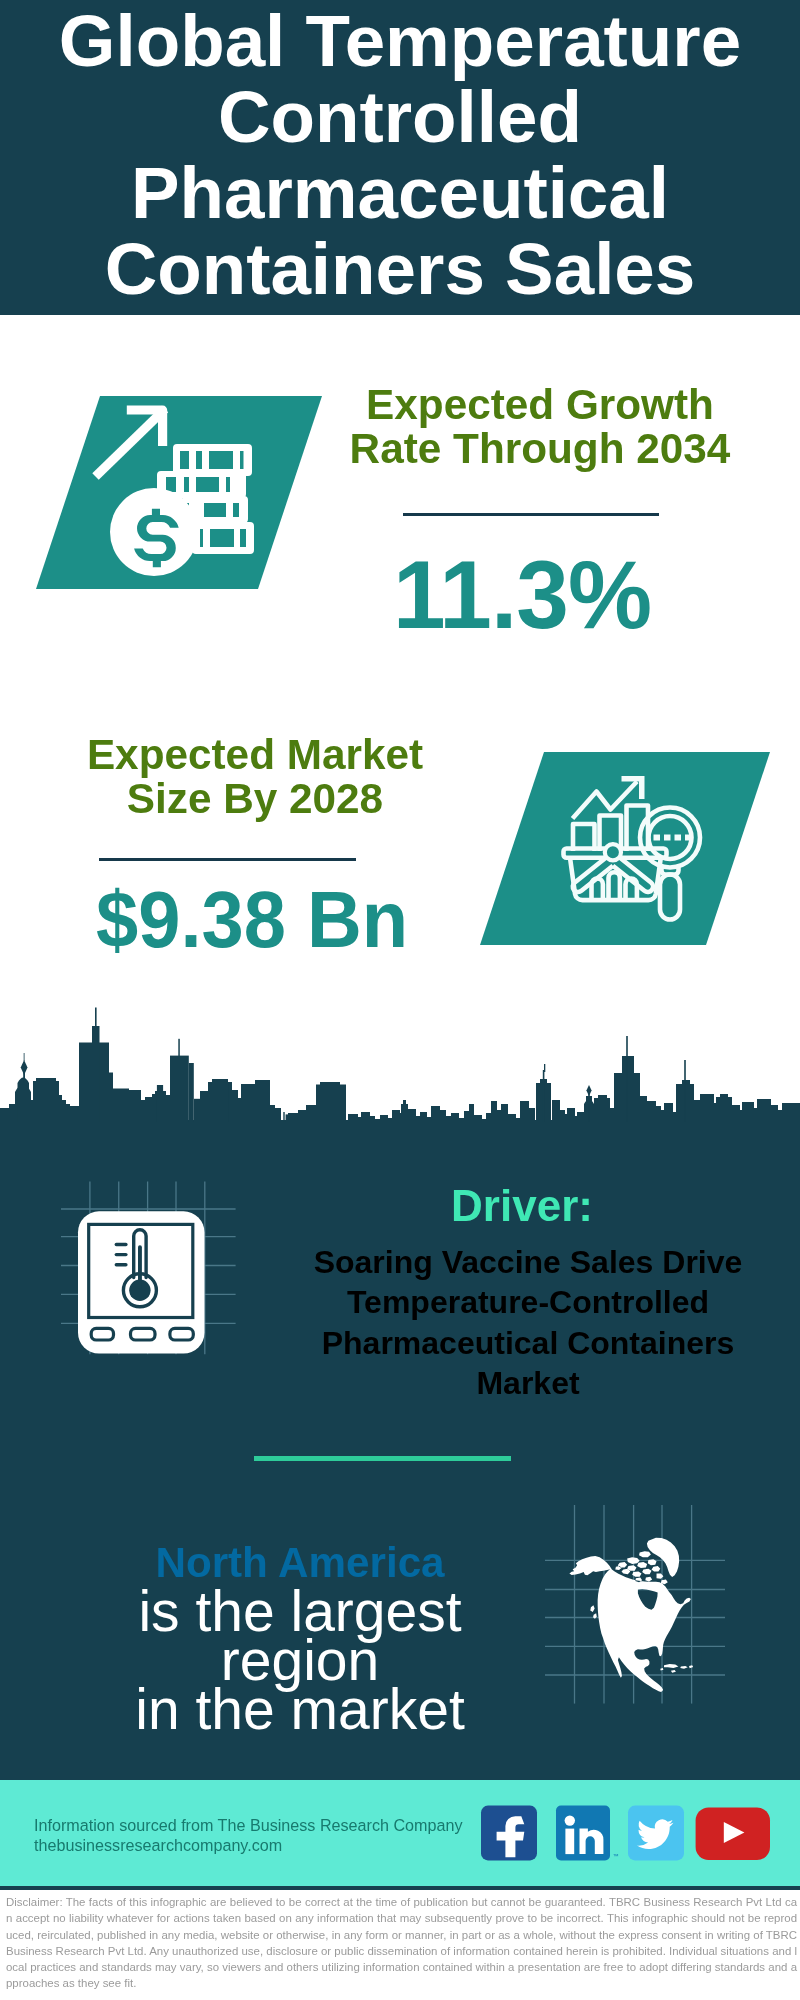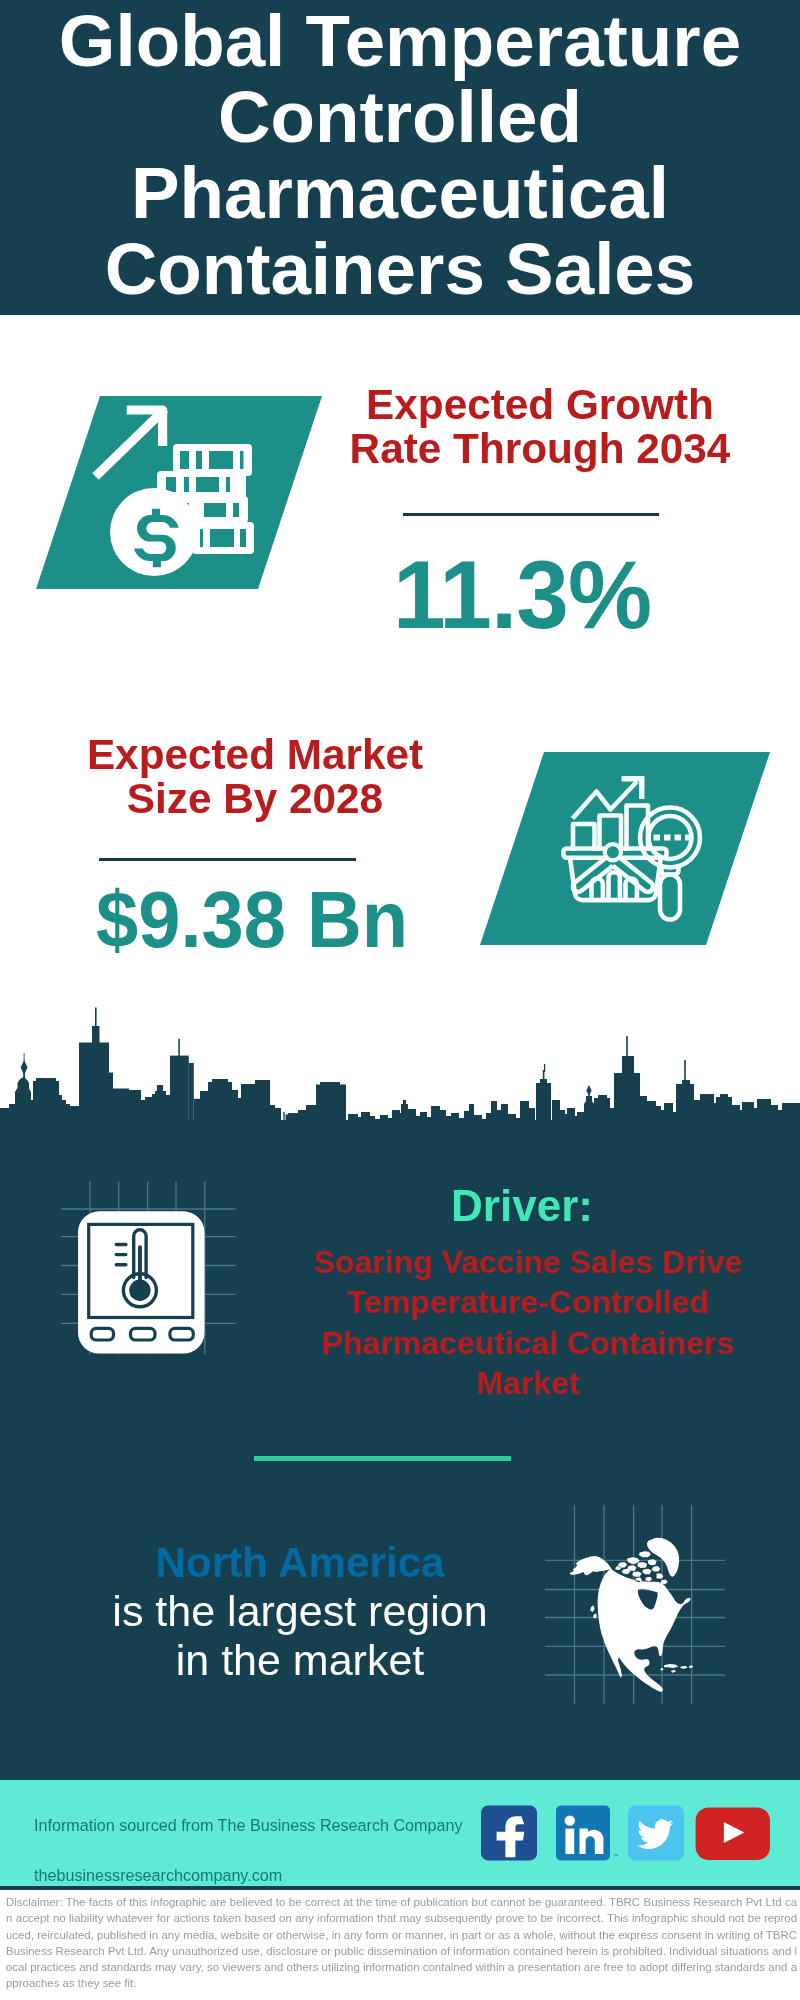--- a/index.html
+++ b/index.html
@@ -6,39 +6,39 @@
   html,body { width:800px; height:2000px; }
   body { font-family:"Liberation Sans", sans-serif; background:#ffffff; overflow:hidden; }
   .page { position:relative; width:800px; height:2000px; background:#fff; overflow:hidden; }
 
   
   .header { position:absolute; left:0; top:0; width:800px; height:315px; background:#16404F; }
   .header h1 { position:absolute; left:0; top:3px; width:800px; color:#fff; font-size:72.8px;
                font-weight:bold; line-height:76px; text-align:center; }
 
   
-  .lbl { position:absolute; color:#b91c1c; font-size:42.3px; font-weight:bold; line-height:44px;
+  .lbl { position:absolute; color:#4d7c0f; font-size:42.3px; font-weight:bold; line-height:44px;
          text-align:center; }
   .rule { position:absolute; height:3px; background:#16394b; }
   .big { position:absolute; color:#1C8F88; font-size:97px; font-weight:bold; text-align:center;
          line-height:97px; letter-spacing:-1px; transform:scaleX(0.975); transform-origin:50% 50%; }
 
   
   .dark { position:absolute; left:0; top:1120px; width:800px; height:660px; background:#16404F; }
   .skyband { position:absolute; left:0; top:1000px; width:800px; height:125px; overflow:hidden; }
 
   
   .drv-title { position:absolute; color:#3FE8B4; font-size:44px; font-weight:bold; text-align:center; }
-  .drv-body { position:absolute; color:#b91c1c; font-size:32px; font-weight:bold; line-height:40.4px;
+  .drv-body { position:absolute; color:#000000; font-size:32px; font-weight:bold; line-height:40.4px;
               text-align:center; }
   .mintrule { position:absolute; height:5px; background:#2ECC9A; }
 
   
   .rg-title { position:absolute; color:#0369a1; font-size:42.2px; font-weight:bold; text-align:center; }
-  .rg-body { position:absolute; color:#fff; font-size:43px; font-weight:normal; line-height:49.2px;
+  .rg-body { position:absolute; color:#fff; font-size:57px; font-weight:normal; line-height:49.2px;
              text-align:center; }
 
   
   .footer { position:absolute; left:0; top:1780px; width:800px; height:108px; background:#5eead4; }
   .src { position:absolute; color:#177A6E; font-size:16.15px; line-height:25px; white-space:nowrap; }
   .divider { position:absolute; left:0; top:1886px; width:800px; height:4px; background:#16404F; }
   .disc { position:absolute; left:6px; top:1894px; width:791px; color:#9b9b9b; font-size:11.45px;
           line-height:16.3px; text-align:justify; word-break:break-all; }
 </style>
 </head>
@@ -339,21 +339,21 @@
         <line x1="0" y1="185" x2="180" y2="185"></line>
       </g>
       <g transform="translate(23.4,47) scale(1.25,1.35)">
         <path d="M8.0,18.0L11.0,16.5L14.5,15.4L18.0,14.4L21.5,14.0L25.0,15.0L28.0,16.8L30.8,19.0L33.0,21.5L34.8,24.0L37.0,25.6L40.0,27.2L43.0,28.6L46.0,29.8L49.0,30.8L52.0,31.6L55.0,32.2L58.0,32.6L61.0,33.0L64.0,33.2L67.0,33.2L70.0,33.2L73.0,33.6L75.5,34.8L77.6,36.6L79.2,38.8L80.6,40.8L82.6,43.0L84.0,45.2L85.6,47.4L87.4,49.0L89.6,49.8L91.8,49.0L93.0,47.0L94.6,45.6L96.6,45.0L98.0,46.0L96.8,47.8L94.6,48.8L92.4,50.2L90.6,52.2L89.0,54.4L87.6,56.8L86.4,59.2L85.2,61.6L84.0,64.0L82.8,66.4L81.4,68.8L80.0,71.2L78.6,73.4L77.4,75.6L76.4,77.8L75.8,80.0L75.4,84.0L75.0,86.4L74.0,88.4L72.8,88.0L72.2,85.6L71.8,83.2L71.0,81.4L69.6,80.8L67.6,81.0L65.6,81.6L63.6,82.4L61.6,83.0L59.6,83.4L57.6,83.4L55.6,83.2L53.8,83.8L52.6,85.2L53.0,87.2L54.0,88.8L55.2,90.0L56.8,90.8L58.8,91.0L60.6,90.8L62.2,90.4L63.8,90.8L64.8,92.2L64.8,94.2L63.6,95.6L62.0,96.2L60.6,97.4L61.0,99.4L62.4,101.4L64.2,103.2L66.2,104.8L68.4,106.4L70.6,108.0L72.8,109.6L74.8,111.4L75.8,113.4L74.2,114.8L72.2,114.2L70.0,113.2L67.6,112.0L65.0,110.4L62.4,108.8L59.8,107.2L57.2,105.4L54.6,103.4L52.0,101.4L49.4,99.2L47.0,97.0L44.6,94.4L42.4,91.8L40.4,89.0L39.6,91.2L40.6,94.2L41.6,97.2L42.4,100.2L42.8,103.0L42.0,104.2L40.8,102.4L39.4,99.4L37.8,96.2L36.0,93.0L34.2,89.4L32.4,86.0L30.8,82.6L29.2,79.0L27.9,75.4L26.4,71.4L25.4,67.4L24.6,63.2L24.0,59.0L23.6,54.8L23.4,50.6L23.4,46.4L23.8,42.2L24.6,38.2L25.8,34.4L27.4,30.8L29.4,27.6L31.6,25.2L33.4,23.8L31.0,24.4L28.0,25.0L25.0,25.4L22.0,26.0L19.8,25.4L17.6,26.8L15.2,28.4L13.2,28.0L12.2,26.0L9.2,27.0L5.8,27.8L2.6,28.2L0.8,27.0L2.6,25.8L4.6,25.4L3.4,23.8L5.6,22.8L7.0,21.0L6.0,19.4ZM55.6,38.8L59.0,38.5L62.5,38.8L66.0,39.6L69.0,40.4L71.4,41.2L71.2,44.0L70.4,47.0L69.4,50.0L68.4,52.4L66.5,53.8L64.0,53.2L61.5,51.6L59.6,49.4L58.0,47.0L56.6,44.4L55.6,41.6ZM66.0,2.0L70.0,0.6L74.5,0.8L78.5,2.0L82.0,4.0L85.0,6.8L87.2,10.2L88.4,14.0L88.6,18.0L88.0,22.0L86.8,25.6L85.0,28.4L83.0,29.6L81.2,28.0L80.0,25.2L79.0,22.2L77.6,19.4L75.6,17.0L73.2,15.0L70.4,13.4L67.6,11.8L65.2,9.8L63.4,7.4L62.8,4.8L64.0,2.8ZM47.0,16.0L51.0,15.0L55.0,15.5L57.0,17.5L55.0,19.5L51.0,20.0L47.5,18.5ZM57.0,11.5L61.0,10.5L64.5,11.0L66.0,13.0L63.5,15.0L59.5,15.0L56.5,13.5ZM41.0,19.0L45.0,18.5L47.0,20.5L45.0,22.5L41.5,22.5L39.5,21.0ZM48.0,21.5L52.0,21.0L54.5,22.5L53.0,25.0L49.5,25.0L47.0,23.5ZM56.0,19.0L60.0,18.5L63.0,20.0L62.0,22.5L58.0,23.0L55.0,21.5ZM64.0,17.0L68.0,16.5L70.5,18.0L69.5,20.5L66.0,21.0L63.5,19.5ZM44.0,24.0L47.5,23.5L49.5,25.5L47.5,27.5L44.0,27.0L42.5,25.5ZM52.0,26.0L56.0,25.5L58.5,27.0L57.0,29.5L53.5,29.5L51.0,28.0ZM60.0,24.0L64.0,23.5L66.5,25.0L65.0,27.5L61.5,27.5L59.0,26.0ZM68.0,22.0L71.5,21.5L73.5,23.5L72.0,25.5L68.5,25.5L66.5,24.0ZM38.0,22.0L41.0,21.5L42.5,23.0L40.5,24.5L37.5,24.0ZM70.5,27.0L74.0,27.0L76.0,29.0L74.0,31.0L70.5,30.5ZM74.5,32.0L78.0,31.5L79.5,33.5L77.0,35.0L74.0,34.0ZM62.0,30.0L65.5,29.5L67.0,31.5L64.5,33.0L61.5,32.0ZM54.0,30.5L57.5,30.0L59.0,32.0L56.5,33.5L53.5,32.5ZM18.0,52.0L20.0,50.5L21.0,53.0L19.5,55.5L17.5,54.5ZM20.2,57.5L22.2,56.5L22.7,59.0L21.2,60.5L19.7,59.5ZM76.5,95.0L81.0,94.0L85.5,94.5L88.0,96.0L84.0,97.0L79.5,96.5L76.5,96.5ZM90.0,96.0L93.5,95.5L95.5,96.5L92.5,97.5L89.5,97.0ZM96.5,95.5L99.0,95.0L99.8,96.3L97.0,97.2ZM82.0,99.0L85.0,98.5L86.0,99.8L83.0,100.5ZM73.5,97.5L75.5,97.0L76.0,98.3L73.8,98.8Z" fill="#ffffff" fill-rule="evenodd"></path>
       </g>
     </svg>
   </div>
 
   <div class="footer">
     <div class="src" style="left:34px;top:33px;">Information sourced from The Business Research Company</div>
-    <div class="src" style="left:34px;top:53px;margin-top:30px;">thebusinessresearchcompany.com</div>
+    <div class="src" style="left:34px;top:53px;">thebusinessresearchcompany.com</div>
 
     <svg style="position:absolute;left:470px;top:20px;" width="310" height="70" viewBox="0 0 310 70">
       <g>
         <rect x="11" y="5.6" width="56" height="54.8" rx="7" fill="#1D4F91"></rect>
         <path d="M51.3,16.2 h-6.0 a9.9,9.9 0 0 0 -9.9,9.9 v5.7 h-8.8 v8.8 h8.8 v16.7 h10.0 v-16.7 h7.6
                  l1.3,-8.8 h-8.9 v-4.3 a3.2,3.2 0 0 1 3.2,-3.2 h5.7 z" fill="#ffffff"></path>
       </g>
       <g>
         <rect x="86" y="5.6" width="54" height="54.8" rx="5" fill="#1178B3"></rect>
         <circle cx="99.8" cy="20.6" r="5.2" fill="#ffffff"></circle>

